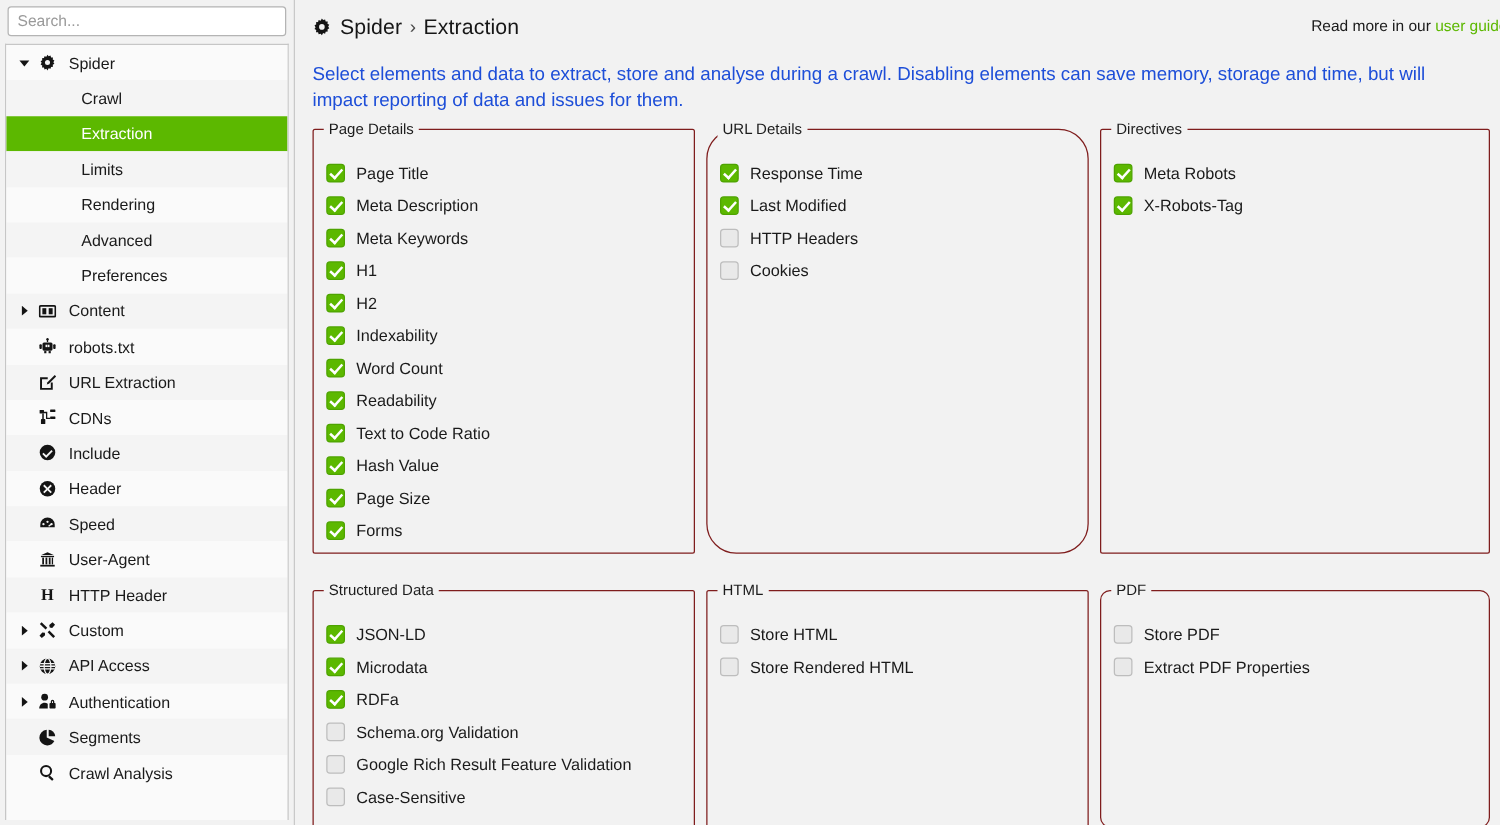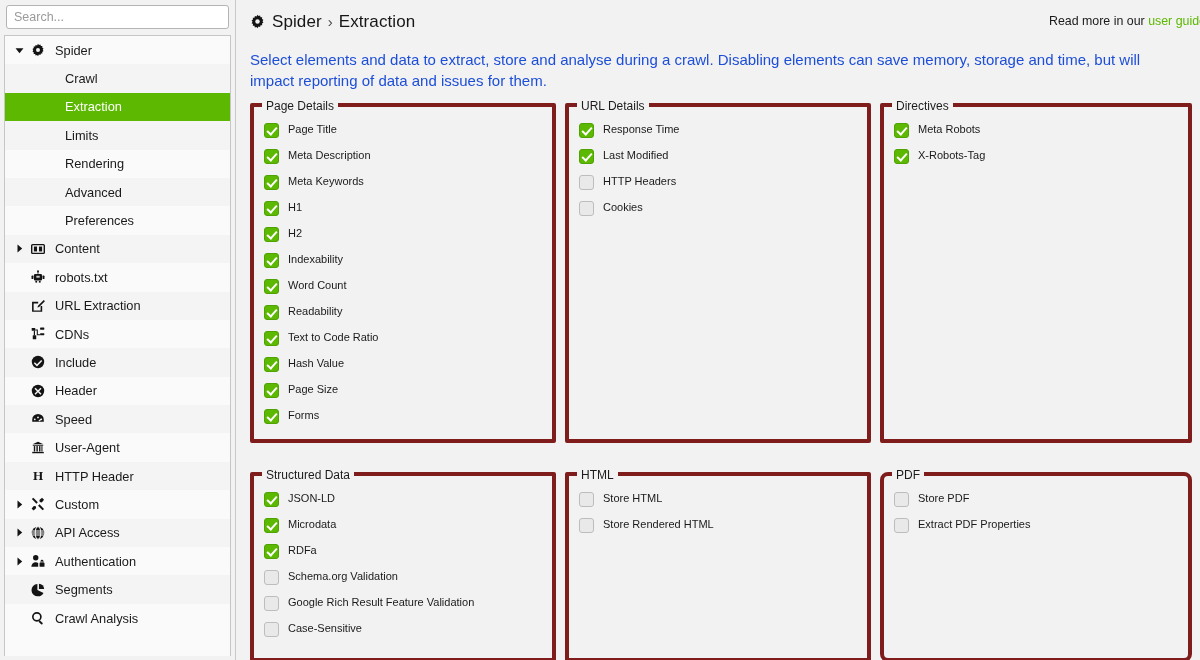--- a/index.html
+++ b/index.html
@@ -150,58 +150,58 @@
     flex-direction: column;
     gap: 0px;
   }
   .panel-row {
     display: flex;
     gap: 9px;
   }
   
   .group {
     position: relative;
-    border: 4px solid #7f1d1d;
+    border: 1px solid #7f1d1d;
     border-radius: 2px;
     background: #f2f2f2;
     padding: 16px 16px 8px 10px;
     flex: 1 1 0;
     min-width: 0;
   }
   .group > .group-title {
     position: absolute;
     top: -7px;
     left: 8px;
     background: #f2f2f2;
     padding: 0 4px;
     font-size: 12px;
     color: #1c1c1c;
     line-height: 13px;
     white-space: nowrap;
   }
   .g-pagedetails { flex: 0 0 306px; }
-  .g-urldetails  { flex: 0 0 306px; }
+  .g-urldetails  { flex: 0 0 306px; border-radius: 24px; }
   .g-directives  { flex: 1 1 auto; }
   .g-structured  { flex: 0 0 306px; }
   .g-html        { flex: 0 0 306px; }
   .g-pdf         { flex: 1 1 auto; }
 
   .h-top  { height: 340px; }
   .h-bot  { height: 190px; }
   .h-url  { height: 340px; }
   .h-dir  { height: 340px; }
   .h-html { height: 190px; }
   .h-pdf  { height: 190px; border-radius: 8px; }
 
   .cb-list { display: flex; flex-direction: column; }
   .cb-row {
     display: flex;
-    align-items: flex-start;
+    align-items: flex-end;
     height: 26px;
-    font-size: 11px;
+    font-size: 13px;
     color: #1a1a1a;
     white-space: nowrap;
   }
   .cb {
     width: 15px; height: 15px;
     flex: 0 0 15px;
     border-radius: 3px;
     margin-right: 9px;
     position: relative;
     background: #e9e9e9;

